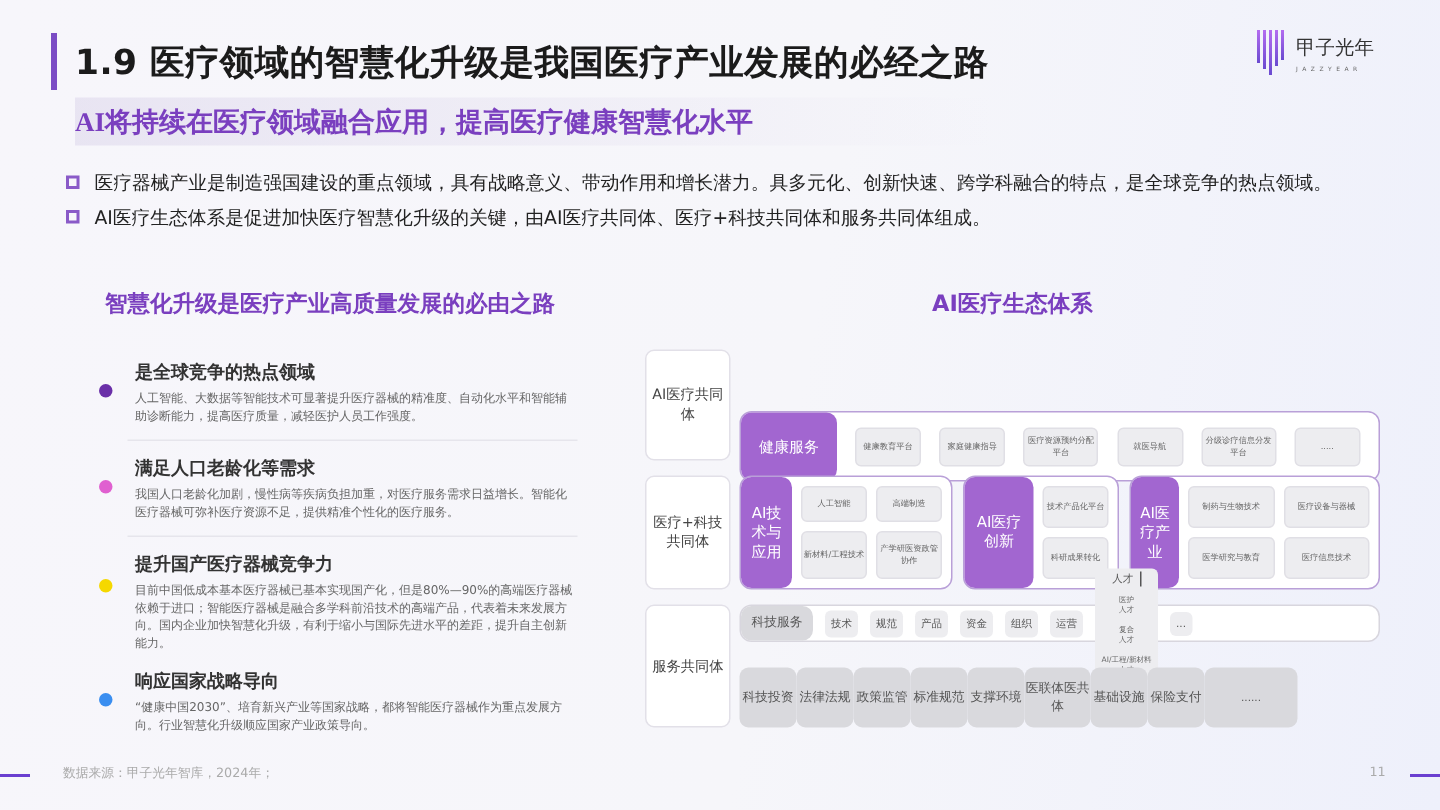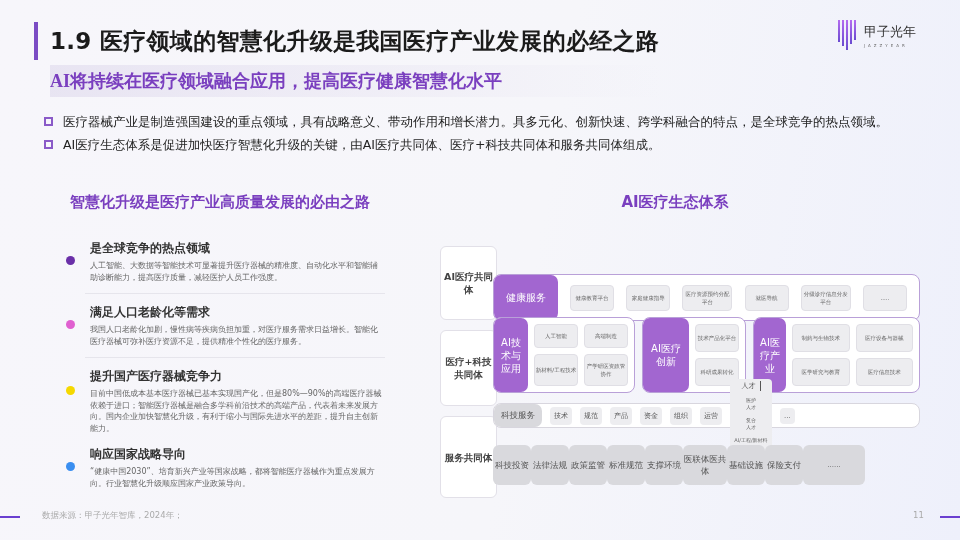--- a/index.html
+++ b/index.html
@@ -40,23 +40,23 @@
 
   .points { position: absolute; left: 55px; top: 240px; width: 330px; }
   .point { position: relative; padding-left: 35px; }
   .point .dot { position: absolute; left: 11px; width: 9px; height: 9px; border-radius: 50%; }
   .point-title { font-size: 12px; font-weight: bold; color: #333; margin-bottom: 3px; }
   .point-desc { font-size: 8px; color: #666; line-height: 11.5px; }
   .point-sep { height: 1px; background: #e6e5ec; margin: 10px 0 10px 30px; }
 
   .diagram { position: absolute; left: 430px; top: 233px; width: 490px; height: 255px; }
   .grp-label {
-    position: absolute; left: 10px; width: 57px; background: #fff; border: 1px solid #e2e0e8; border-radius: 6px;
+    position: absolute; left: 0; width: 57px; background: #fff; border: 1px solid #e2e0e8; border-radius: 6px;
     display: flex; align-items: center; justify-content: center; text-align: center;
-    font-size: 9.5px; font-weight: bold; color: #444; line-height: 13px; margin-top: 13px;
+    font-size: 9.5px; font-weight: normal; color: #444; line-height: 13px;
   }
   .row { position: absolute; left: 63px; width: 427px; border: 1px solid #b9a0d8; border-radius: 8px; background: #fff; display: flex; align-items: center; }
   .row-head {
     width: 64px; height: 100%; background: #a266d0; color: #fff; border-radius: 7px;
     display: flex; align-items: center; justify-content: center; font-size: 10px; flex-shrink: 0;
   }
   .chip {
     background: #ededf0; border: 1px solid #e0dfe5; border-radius: 4px; color: #666;
     font-size: 5.5px; display: flex; align-items: center; justify-content: center; text-align: center;
     height: 26px; line-height: 8px;

